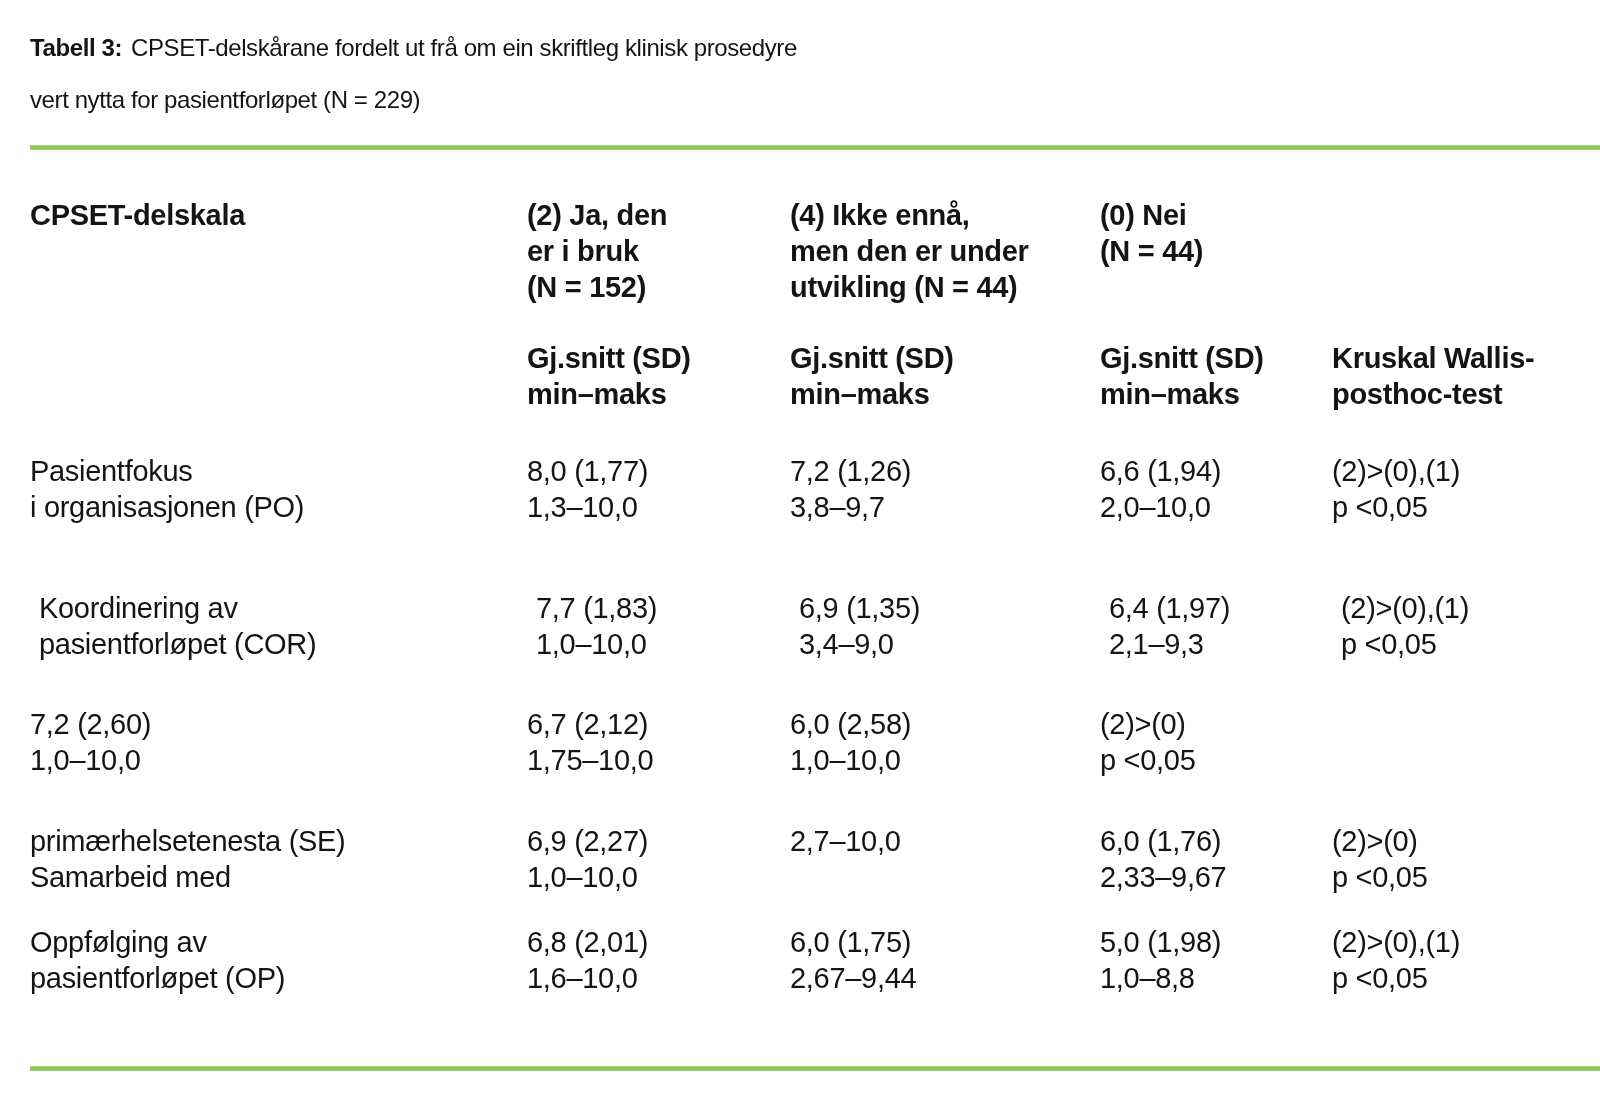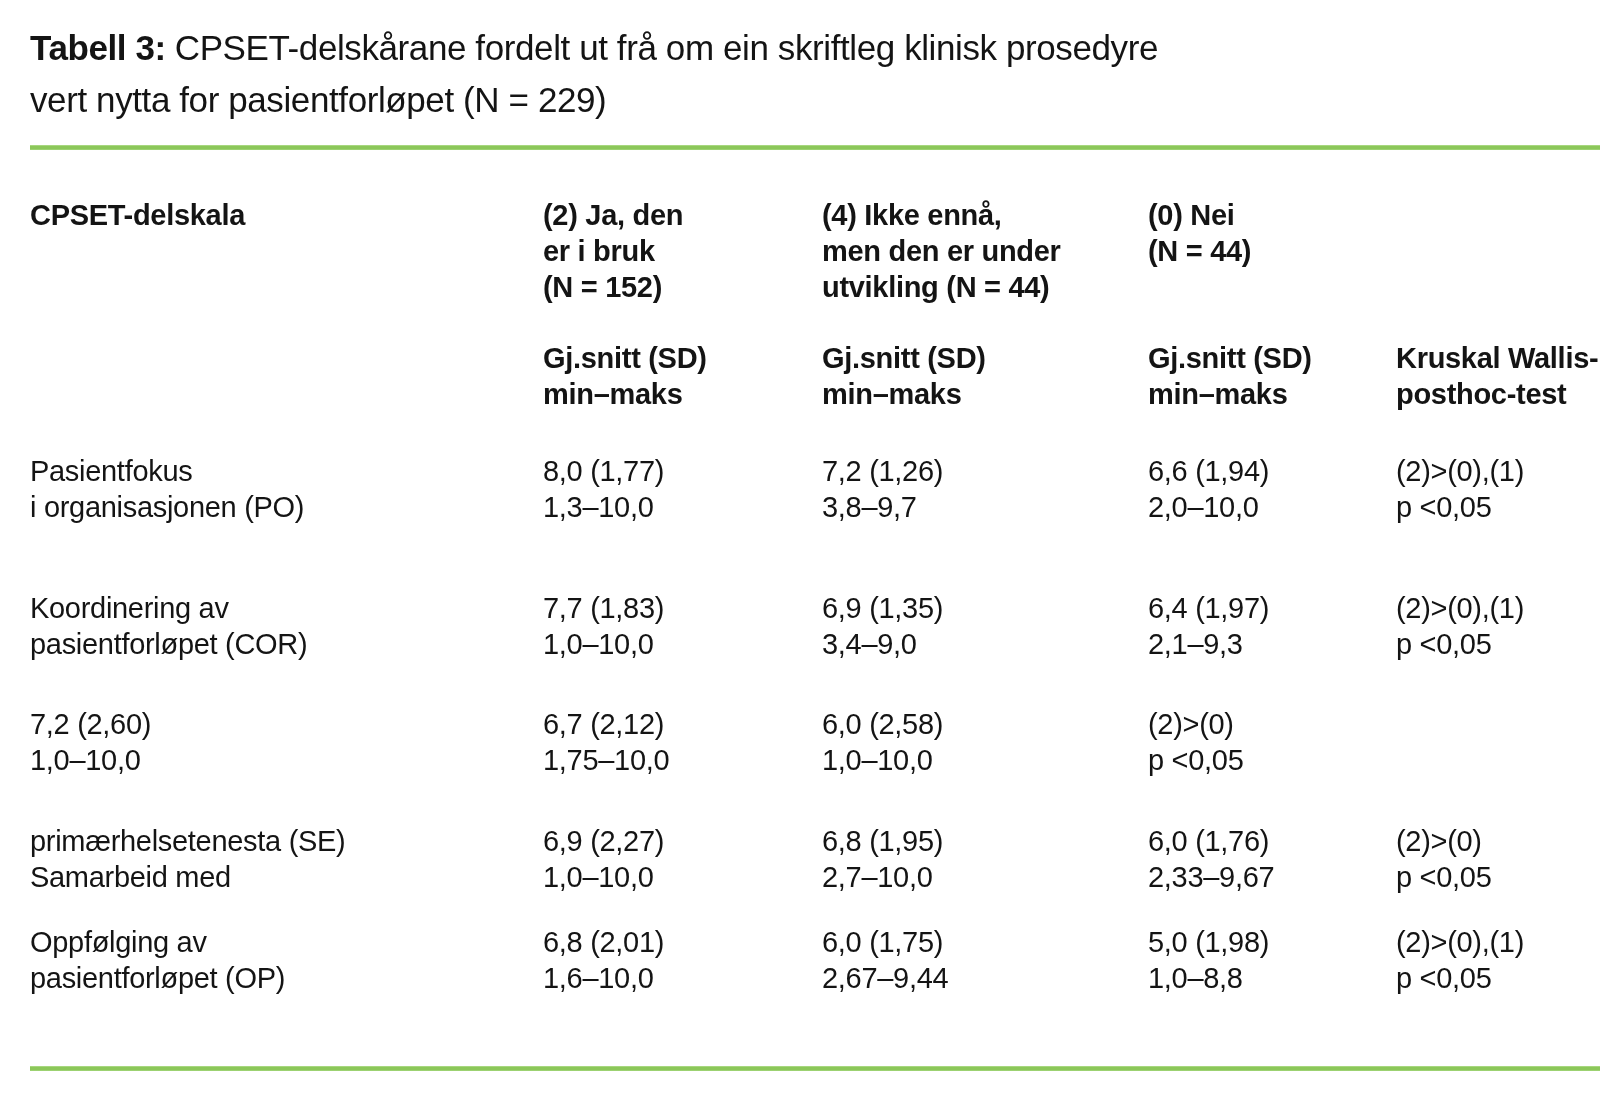--- a/index.html
+++ b/index.html
@@ -15,21 +15,21 @@
     overflow: hidden;
   }
   .page {
     box-sizing: border-box;
     width: 1600px;
     height: 1100px;
     padding: 22px 0 0 30px;
   }
   
   .caption {
-    font-size: 35px;
+    font-size: 24px;
     line-height: 52px;
     letter-spacing: -0.4px;
     max-width: 1400px;
   }
   .caption .prefix {
     font-weight: 700;
     margin-right: 9px;
   }
   
   .rule {
@@ -42,26 +42,25 @@
   
   .ttable {
     margin-top: 47px;
     font-size: 29px;
     letter-spacing: -0.3px;
   }
   .trow {
     display: grid;
     grid-template-columns: 497px 263px 310px 232px 268px;
     align-items: start;
-    gap: 16px;
   }
   .trow.header1 { height: 143px; }
   .trow.header2 { height: 113px; }
   .trow.data-r1 { height: 137px; }
-  .trow.data-r2 { height: 116px; }
+  .trow.data-r2 { height: 116px; margin-left: 9px; }
   .trow.data-r3 { height: 117px; }
   .trow.data-r4 { height: 101px; }
   .trow.data-r5 { height: 72px; }
   .cell div {
     line-height: 36px;
     white-space: nowrap;
   }
   .hcell div {
     line-height: 36px;
     font-weight: 700;
@@ -191,21 +190,20 @@
     <div class="trow data-r4">
       <div class="cell">
         <div>primærhelsetenesta (SE)</div>
         <div>Samarbeid med</div>
       </div>
       <div class="cell">
         <div>6,9 (2,27)</div>
         <div>1,0–10,0</div>
       </div>
       <div class="cell">
-        <div>6,8 (1,95)</div>
         <div>2,7–10,0</div>
       </div>
       <div class="cell">
         <div>6,0 (1,76)</div>
         <div>2,33–9,67</div>
       </div>
       <div class="cell">
         <div>(2)&gt;(0)</div>
         <div>p &lt;0,05</div>
       </div>

